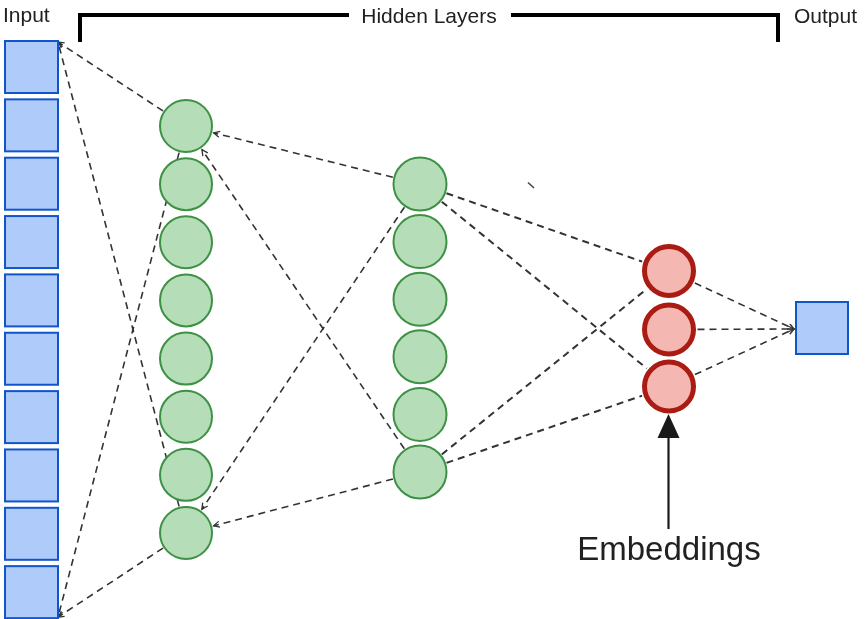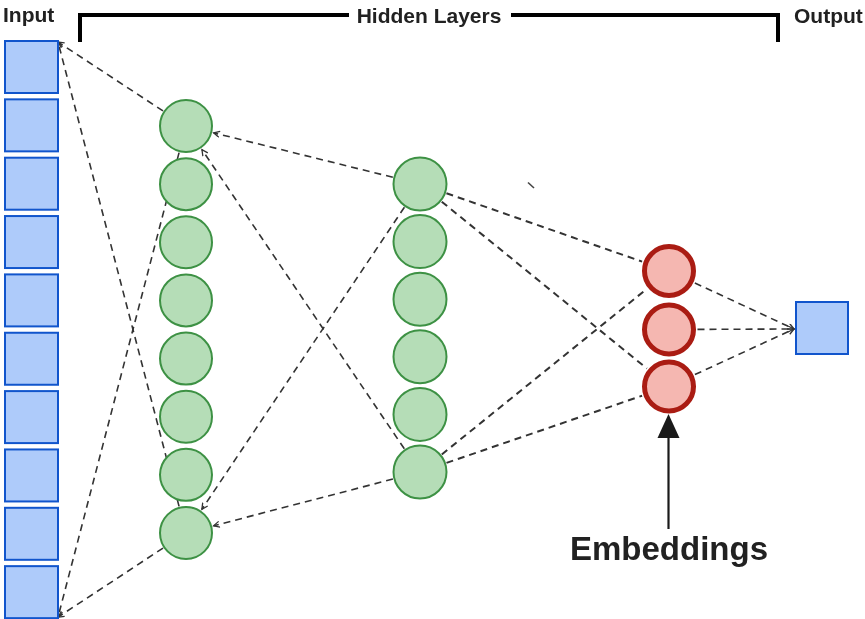--- a/index.html
+++ b/index.html
@@ -7,21 +7,20 @@
     padding: 0;
     background: #ffffff;
   }
   .stage {
     position: relative;
     width: 865px;
     height: 619px;
     background: #ffffff;
     overflow: hidden;
     font-family: "Liberation Sans", sans-serif;
-    font-weight: bold;
   }
   svg { display: block; }
   text {
     font-family: "Liberation Sans", sans-serif;
     fill: #212121;
   }
   .layer-label { font-size: 21px; }
   .embed-label { font-size: 33px; }
 </style>
 </head>

